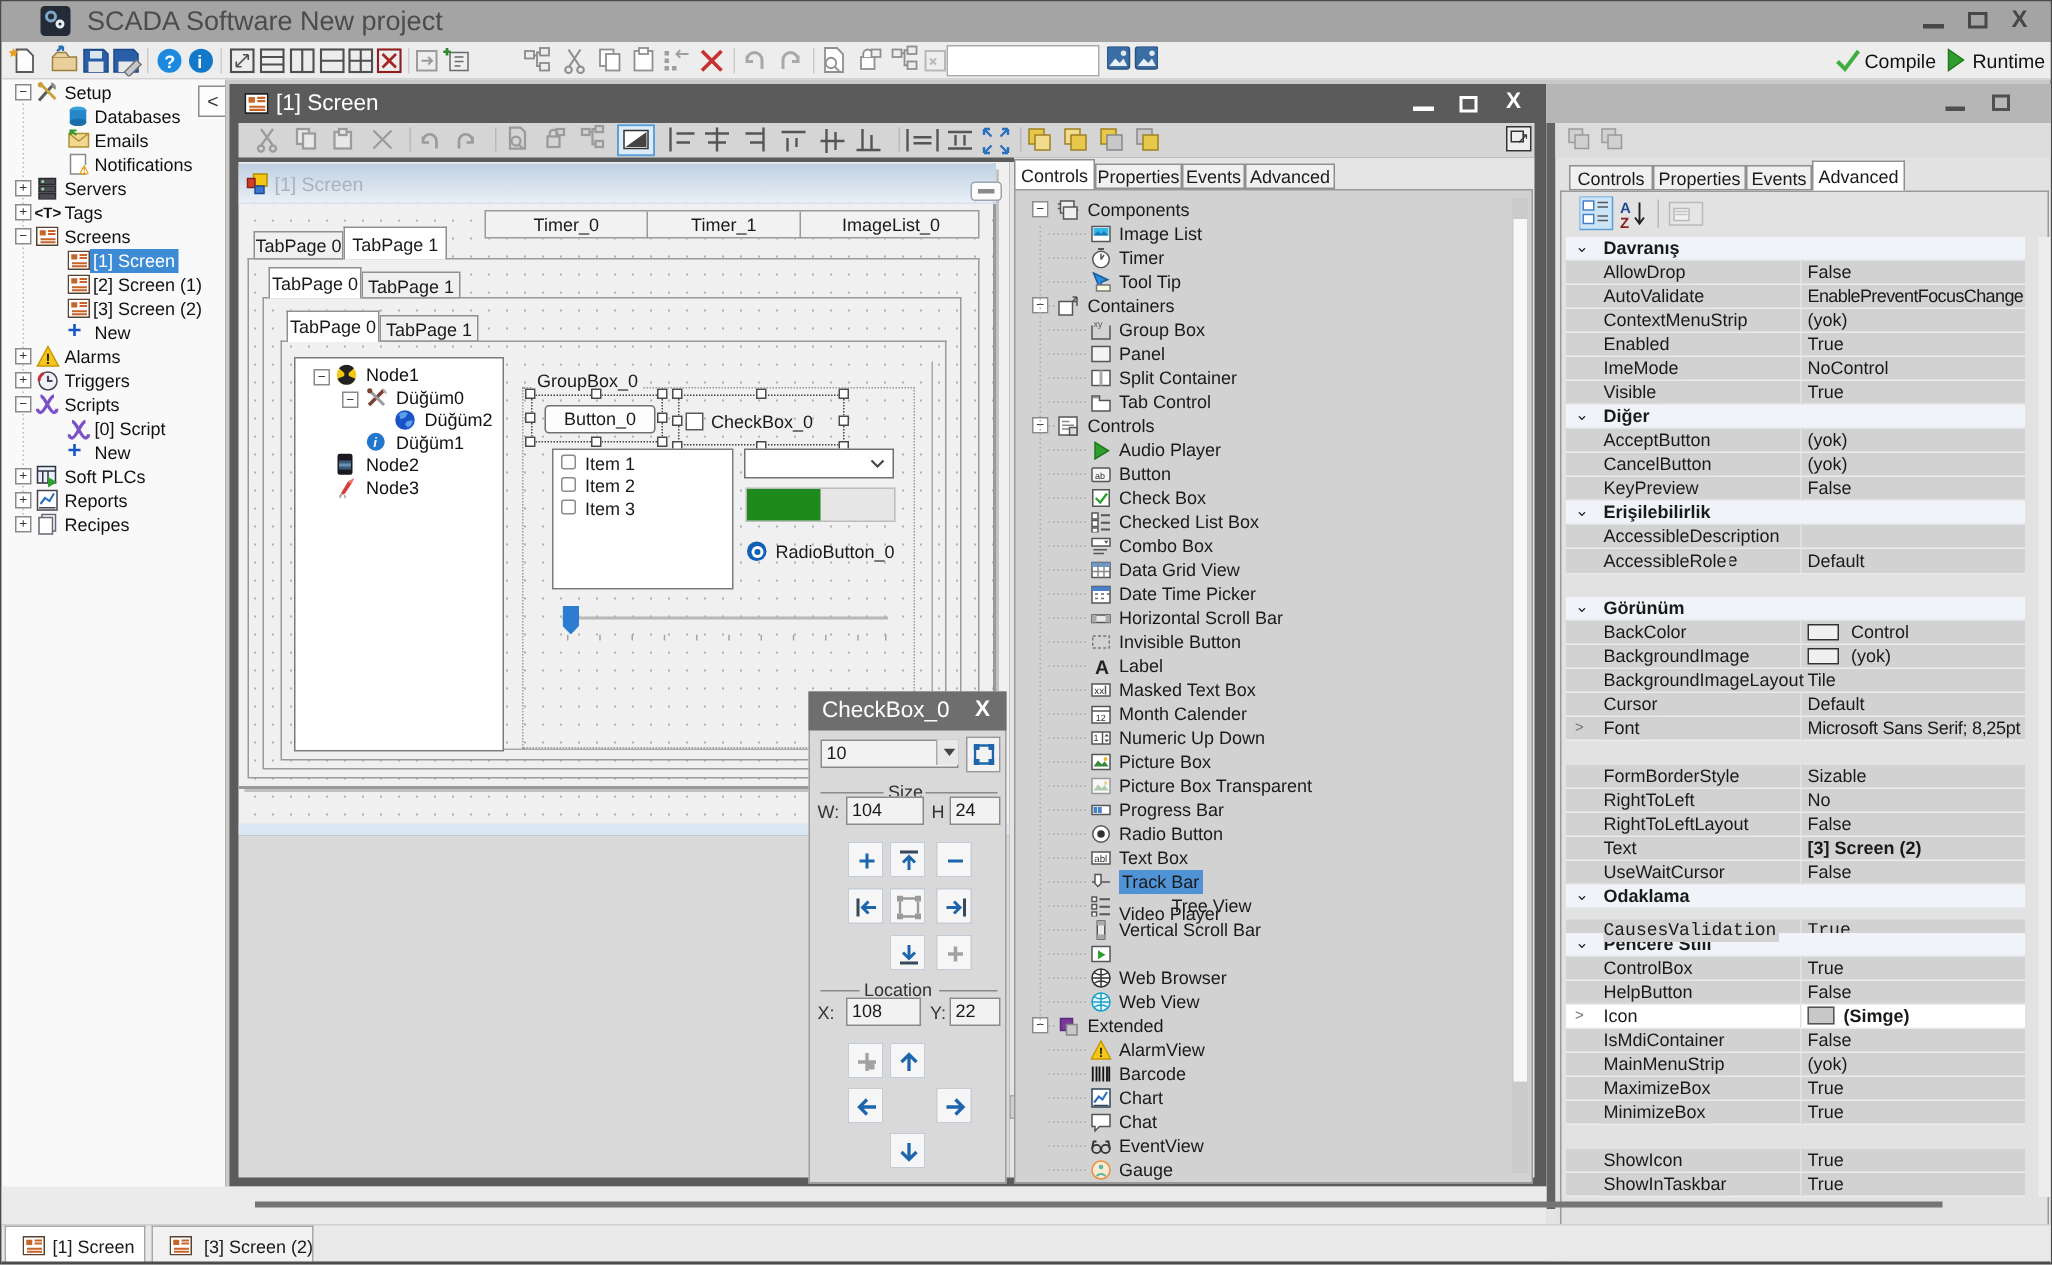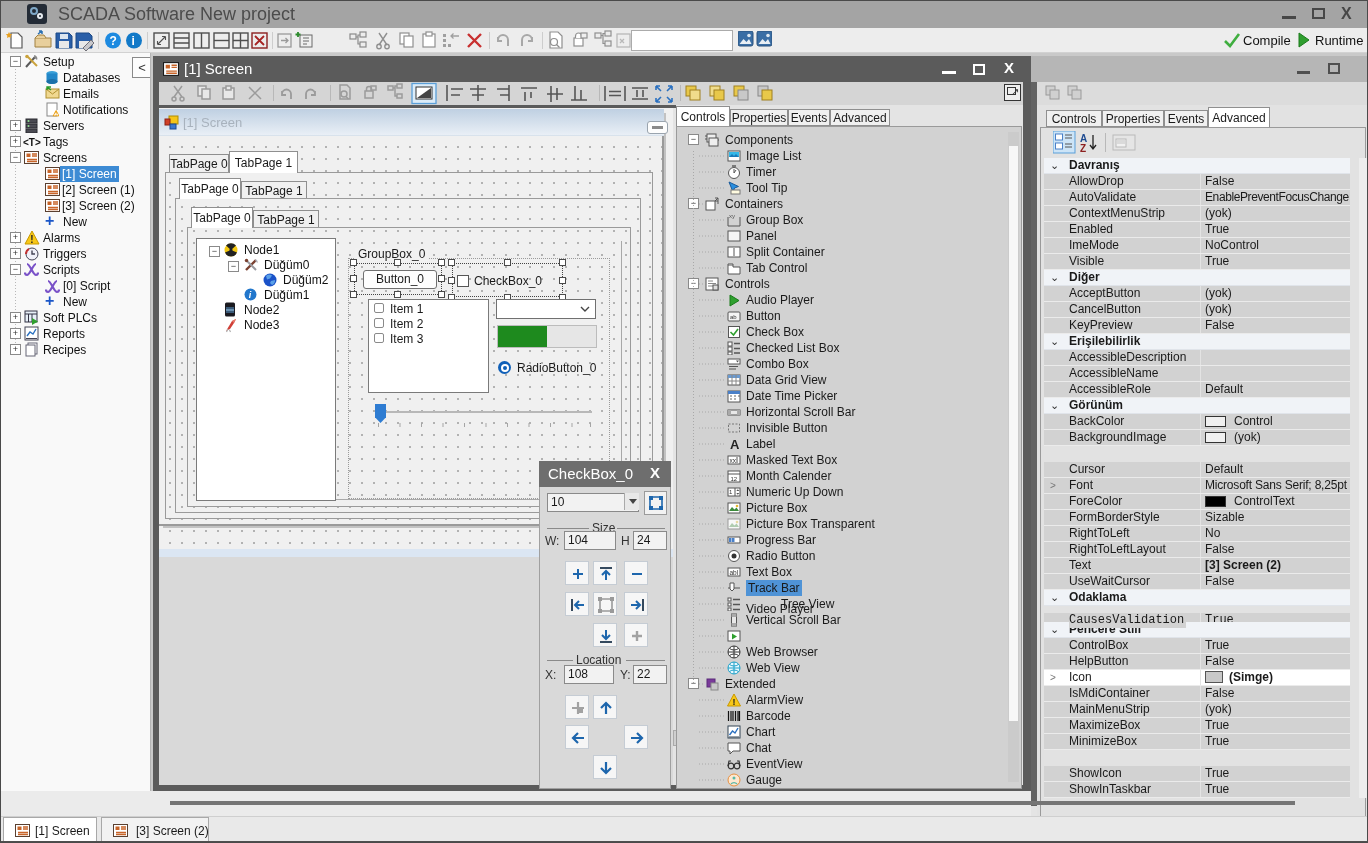--- a/index.html
+++ b/index.html
@@ -429,20 +429,25 @@
             <rect x="5" y="1" width="9" height="8" fill="#f5c518" stroke="#b08c00"></rect>
             <rect x="1" y="4" width="5" height="6" fill="#d04028" stroke="#8c2014"></rect>
             <rect x="6" y="9" width="6" height="5" fill="#3a78d0" stroke="#1d4a90"></rect>
           </svg>
         <div class="abs" style="left:24px;top:6px;font-size:13px;color:#a8b2bd;">[1] Screen</div>
         <div class="abs" style="left:488px;top:12px;width:21px;height:13px;background:#fdfdfd;border:1px solid #9aa4ae;border-radius:3px;">
             <div class="abs" style="left:4px;top:4px;width:11px;height:3px;background:#8a8a8a;"></div>
           </div>
       </div>
 
+      <div class="abs" style="left:164px;top:32px;width:330px;height:19px;background:#f2f2f2;border:1px solid #9a9a9a;">
+        <div class="abs" style="left:0;top:0;width:108px;height:18px;border-right:1px solid #9a9a9a;text-align:center;line-height:18px;">Timer_0</div>
+        <div class="abs" style="left:108px;top:0;width:102px;height:18px;border-right:1px solid #9a9a9a;text-align:center;line-height:18px;">Timer_1</div>
+        <div class="abs" style="left:210px;top:0;width:120px;height:18px;text-align:center;line-height:18px;">ImageList_0</div>
+      </div>
 
       <div class="tab" style="left:10px;top:46px;width:60px;height:19px;line-height:19px;">TabPage 0</div>
       <div class="tab sel" style="left:70px;top:43px;width:69px;height:22px;line-height:22px;">TabPage 1</div>
       <div class="abs" style="left:6px;top:64px;width:488px;height:346px;border:1px solid #9a9a9a;border-bottom:none;"></div>
 
       <div class="tab sel" style="left:20px;top:70px;width:62px;height:21px;line-height:21px;">TabPage 0</div>
       <div class="tab" style="left:82px;top:73px;width:66px;height:18px;line-height:18px;">TabPage 1</div>
       <div class="abs" style="left:16px;top:90px;width:466px;height:314px;border:1px solid #9a9a9a;border-bottom:none;"></div>
 
       <div class="tab sel" style="left:32px;top:99px;width:62px;height:21px;line-height:21px;">TabPage 0</div>
@@ -902,48 +907,48 @@
               <b>Erişilebilirlik</b>
             </div>
         <div class="prow" style="top:208px;">
               <span class="pn">AccessibleName</span>
               <span class="pv"></span>
             </div>
         <div class="prow" style="top:192px;">
               <span class="pn">AccessibleDescription</span>
               <span class="pv"></span>
             </div>
-        <div class="prow" style="top:224px;">
+        <div class="prow" style="top:209px;">
               <span class="pn">AccessibleRole</span>
               <span class="pv">Default</span>
             </div>
         <div class="prow pcat" style="top:240px;">
               <span class="chev">⌄</span>
               <b>Görünüm</b>
             </div>
         <div class="prow" style="top:256px;">
               <span class="pn">BackColor</span>
               <span class="pv"><span style="display:inline-block;width:21px;height:11px;background:#f0f0f0;border:1px solid #333;vertical-align:-2px;margin-right:8px;"></span>Control</span>
             </div>
         <div class="prow" style="top:272px;">
               <span class="pn">BackgroundImage</span>
               <span class="pv"><span style="display:inline-block;width:21px;height:11px;background:#f0f0f0;border:1px solid #333;vertical-align:-2px;margin-right:8px;"></span>(yok)</span>
+            </div>
+        <div class="prow" style="top:288px;">
+              <span class="pn">BackgroundImageLayout</span>
+              <span class="pv">Tile</span>
             </div>
         <div class="prow" style="top:304px;">
               <span class="pn">Cursor</span>
               <span class="pv">Default</span>
             </div>
         <div class="prow" style="top:320px;">
               <span class="chevr">&gt;</span>
               <span class="pn">Font</span>
               <span class="pv" style="letter-spacing:-0.2px;">Microsoft Sans Serif; 8,25pt</span>
-            </div>
-        <div class="prow" style="top:336px;">
-              <span class="pn">ForeColor</span>
-              <span class="pv"><span style="display:inline-block;width:21px;height:11px;background:#000000;border:1px solid #333;vertical-align:-2px;margin-right:8px;"></span>ControlText</span>
             </div>
         <div class="prow" style="top:352px;">
               <span class="pn">FormBorderStyle</span>
               <span class="pv">Sizable</span>
             </div>
         <div class="prow" style="top:368px;">
               <span class="pn">RightToLeft</span>
               <span class="pv">No</span>
             </div>
         <div class="prow" style="top:384px;">

